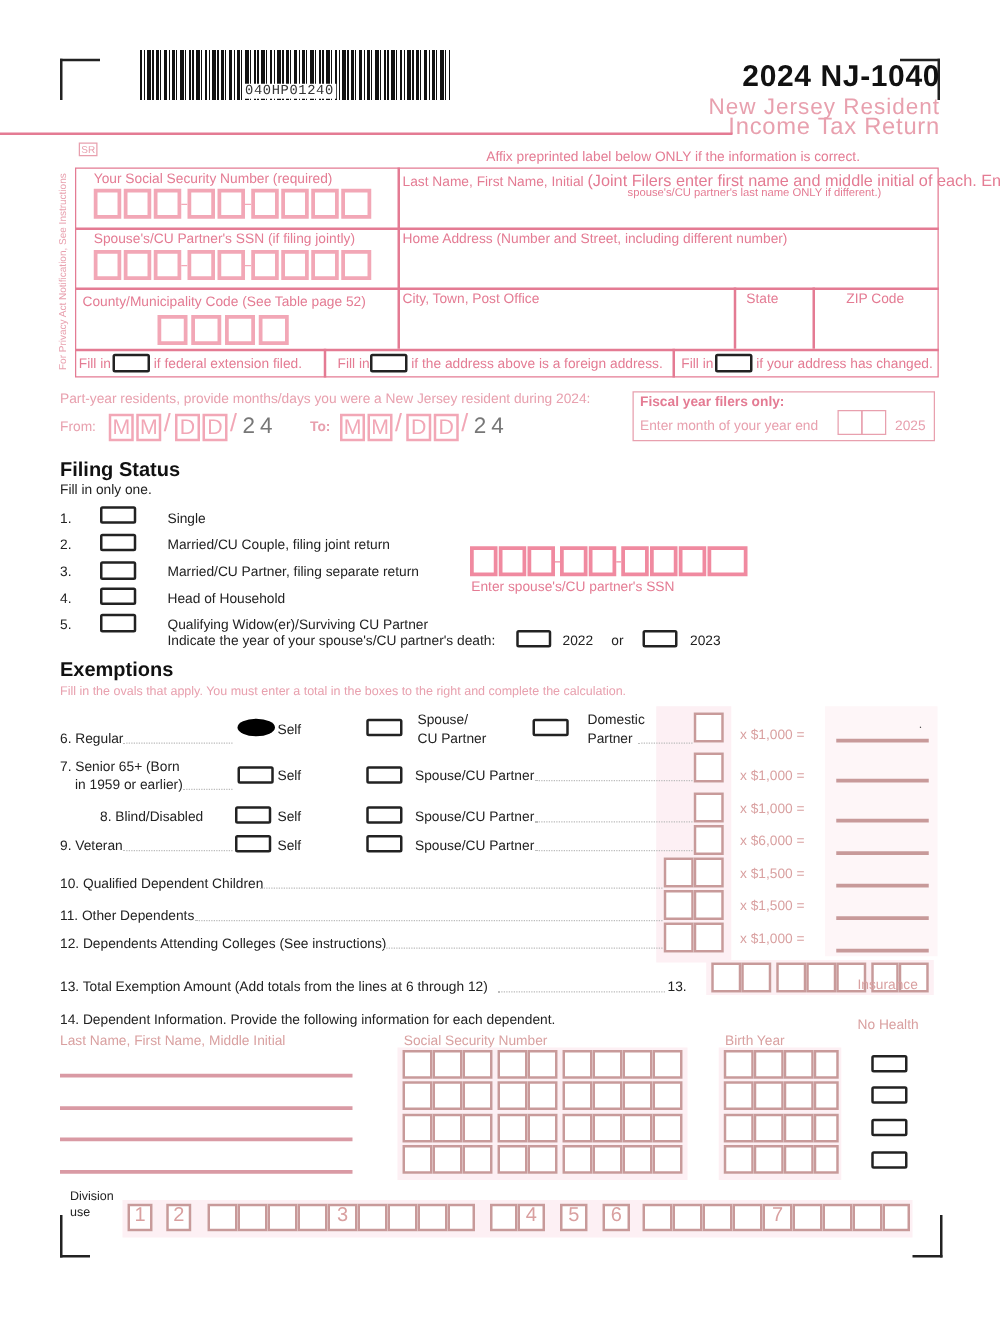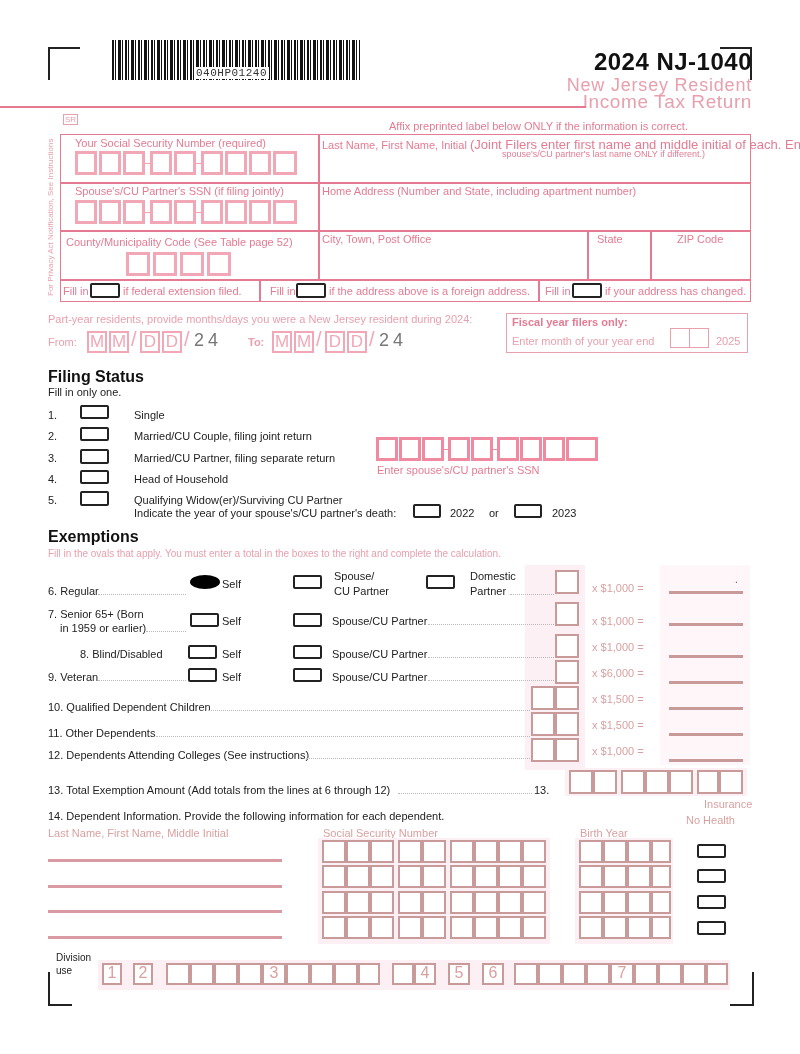--- a/index.html
+++ b/index.html
@@ -109,21 +109,21 @@
   <div class="cell" style="left:207px;top:252px;width:24px;height:24px;"></div>
 </div>
 
 <div class="lblp" style="left:322px;top:137px;">
   <span>Last Name, First Name, Initial</span>
   <span style="font-size:13px;">(Joint Filers enter first name and middle initial of each. Enter</span>
 </div>
 <div class="abs" style="left:502px;top:149px;font-size:9px;color:#e47b93;">spouse's/CU partner's last name ONLY if different.)</div>
 <div class="abs" style="left:320px;top:160px;width:430px;height:21px;"></div>
 
-<div class="lblp" style="left:322px;top:185px;">Home Address (Number and State, including apartment number)</div>
+<div class="lblp" style="left:322px;top:185px;">Home Address (Number and Street, including different number)</div>
 <div class="abs" style="left:320px;top:200px;width:430px;height:29px;"></div>
 
 <div class="lblp" style="left:322px;top:233px;">City, Town, Post Office</div>
 <div class="abs" style="left:320px;top:248px;width:265px;height:30px;"></div>
 <div class="lblp" style="left:597px;top:233px;">State</div>
 <div class="abs" style="left:589px;top:248px;width:60px;height:30px;"></div>
 <div class="lblp" style="left:677px;top:233px;">ZIP Code</div>
 <div class="abs" style="left:652px;top:248px;width:98px;height:30px;"></div>
 
 <div class="lblp" style="left:63px;top:285px;">Fill in</div>
@@ -307,21 +307,21 @@
   <div class="cellb" style="left:669px;top:770px;width:24px;height:24px;"></div>
   <div class="cellb" style="left:697px;top:770px;width:22px;height:24px;"></div>
   <div class="cellb" style="left:719px;top:770px;width:24px;height:24px;"></div>
 </div>
 
 <div class="lbl" style="left:48px;top:810px;">14. Dependent Information. Provide the following information for each dependent.</div>
 <div class="lbll" style="left:48px;top:827px;">Last Name, First Name, Middle Initial</div>
 <div class="lbll" style="left:323px;top:827px;">Social Security Number</div>
 <div class="lbll" style="left:580px;top:827px;">Birth Year</div>
 <div class="lbll" style="left:686px;top:814px;">No Health</div>
-<div class="lbll" style="left:686px;top:798px;margin-left:18px;">Insurance</div>
+<div class="lbll" style="left:686px;top:782px;">Insurance</div>
 
 <div class="shade" style="left:318px;top:838px;width:232px;height:106px;"></div>
 <div class="shade" style="left:575px;top:838px;width:98px;height:106px;"></div>
 
 <div class="name-line" style="left:48px;top:859px;width:234px;"></div>
 <div>
   <div class="cellb" style="left:322px;top:840px;width:24px;height:23px;"></div>
   <div class="cellb" style="left:346px;top:840px;width:24px;height:23px;"></div>
   <div class="cellb" style="left:370px;top:840px;width:24px;height:23px;"></div>
   <div class="cellb" style="left:398px;top:840px;width:24px;height:23px;"></div>

